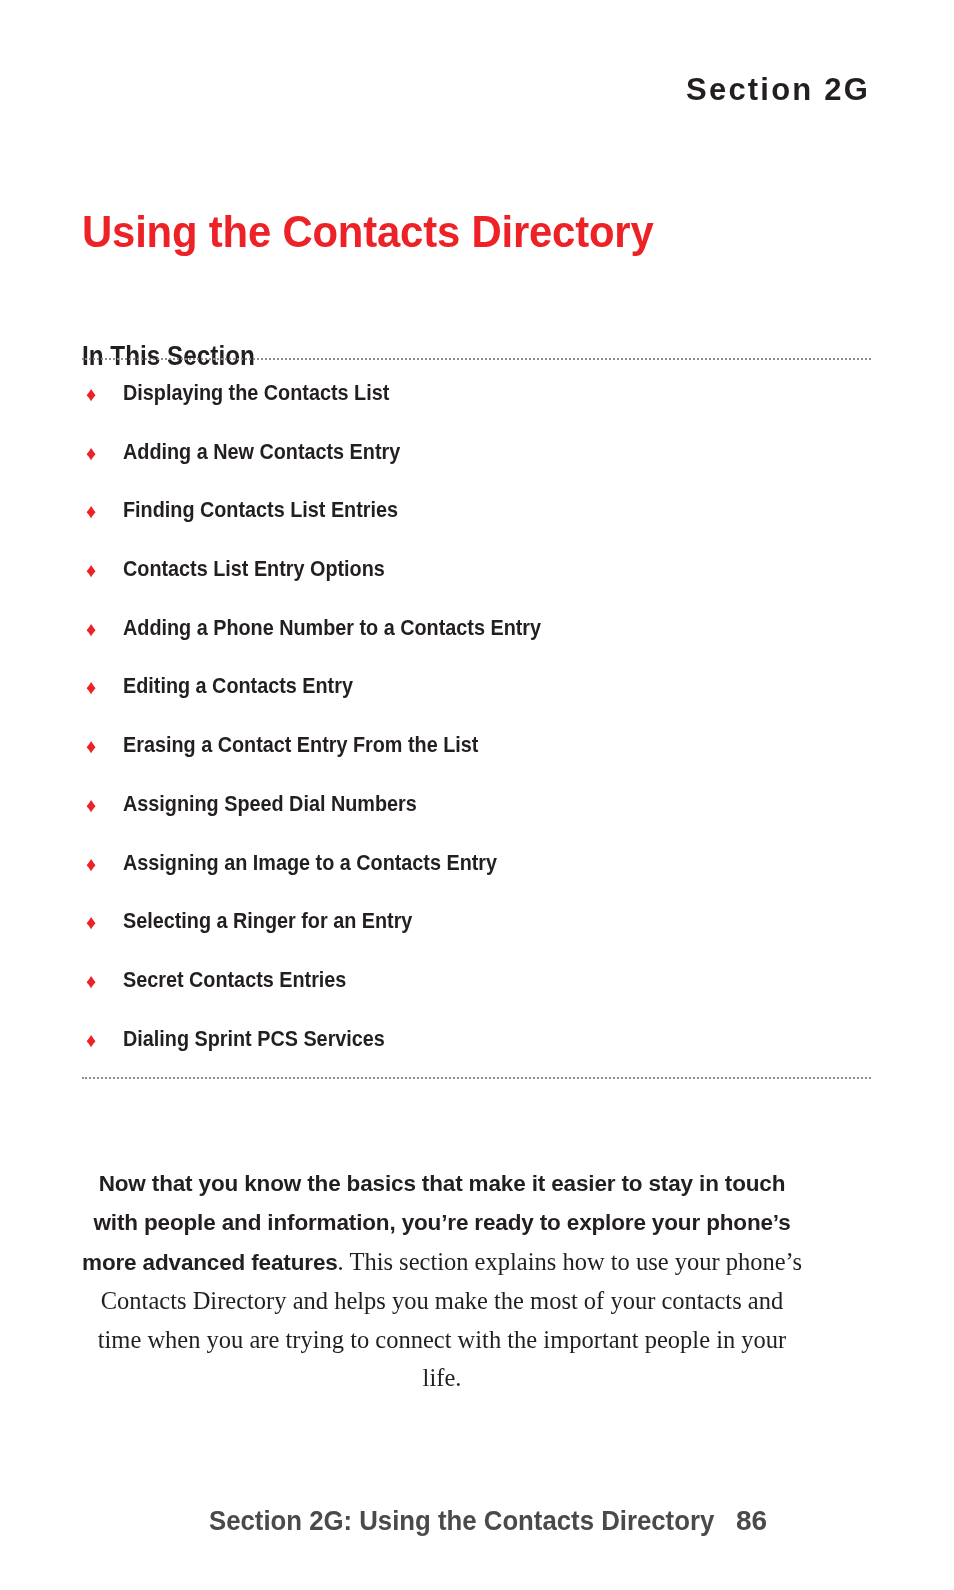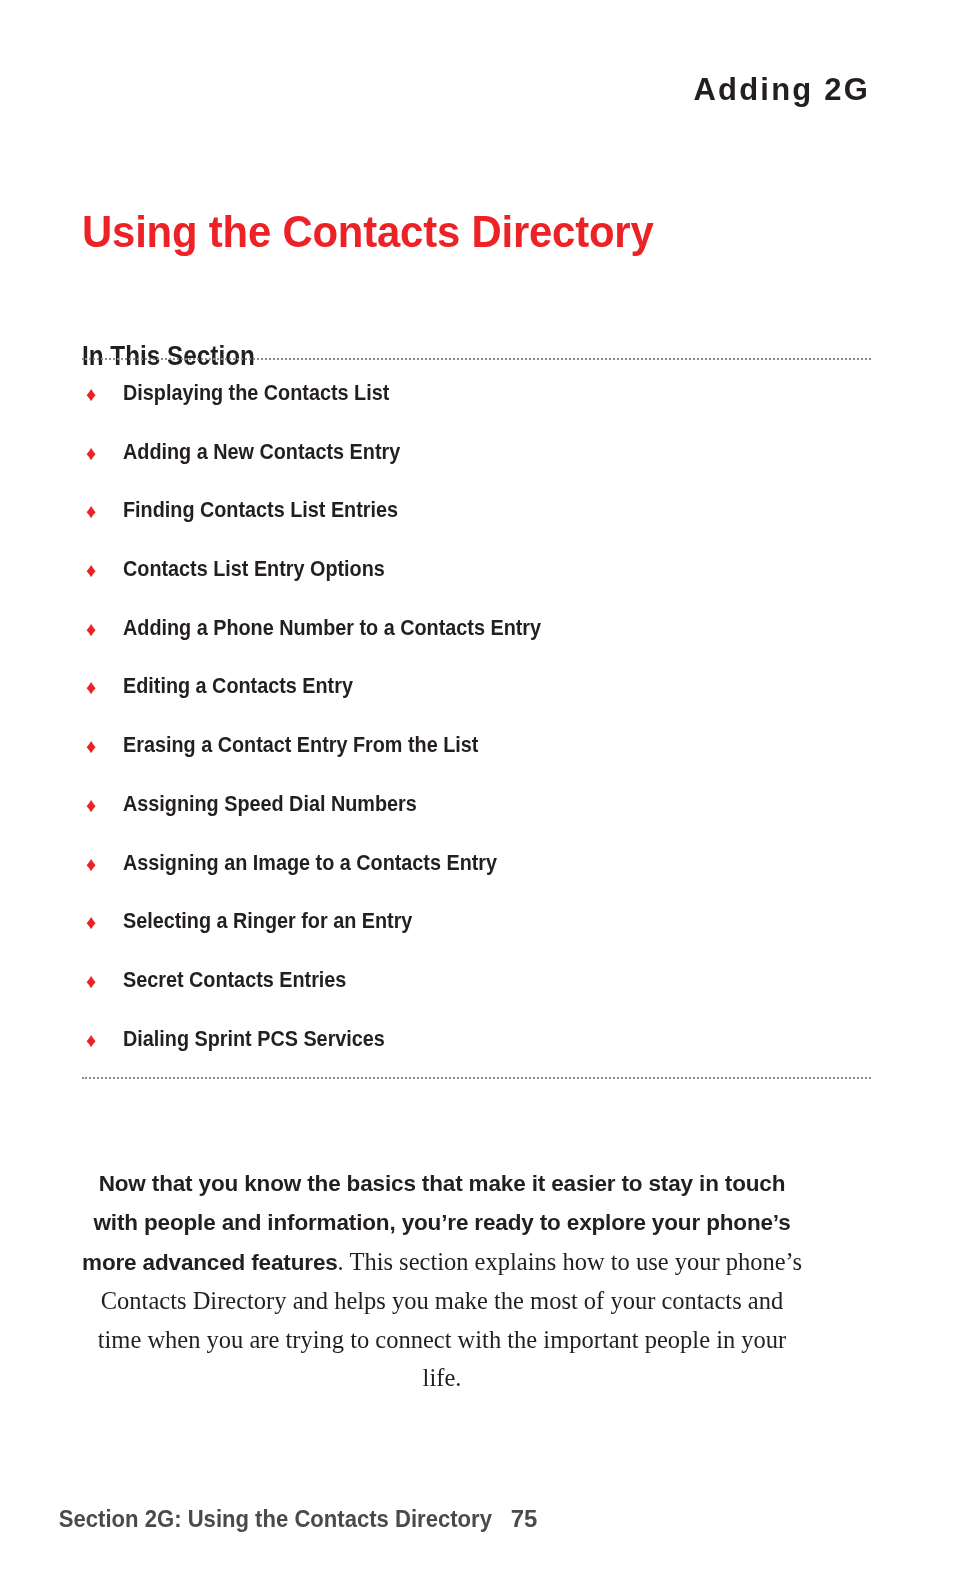--- a/index.html
+++ b/index.html
@@ -138,36 +138,36 @@
     color: #231f20;
   }
 
   
   .footer {
     position: absolute;
     left: 40px;
     right: 40px;
     top: 1505px;
     display: flex;
-    justify-content: flex-start;
+    justify-content: center;
     align-items: baseline;
     font-family: "Liberation Sans Narrow", "Liberation Sans", sans-serif;
     font-weight: bold;
-    font-size: 24px;
+    font-size: 28px;
     color: #4a4a4a;
   }
   .footer-left  { transform: scaleX(0.92); transform-origin: left baseline; white-space: nowrap; }
   .footer-right { white-space: nowrap; }
 </style>
 </head>
 <body>
 
 <div class="page">
 
-  <div class="running-head">Adding 2G</div>
+  <div class="running-head">Section 2G</div>
 
   <h1 class="chapter-title">Using the Contacts Directory</h1>
 
   <h2 class="section-heading">In This Section</h2>
 
   <div class="rule-dotted rule-top"></div>
 
   <ul class="toc-list" id="toc-list">
       <li class="toc-item">
         <span class="bullet-diamond">♦</span>
@@ -220,16 +220,16 @@
     </ul>
 
   <div class="rule-dotted rule-bottom"></div>
 
   <p class="intro">
     <span class="lead">Now that you know the basics that make it easier to stay in touch with people and information, you’re ready to explore your phone’s more advanced features</span><span class="rest">. This section explains how to use your phone’s Contacts Directory and helps you make the most of your contacts and time when you are trying to connect with the important people in your life.</span>
   </p>
 
   <div class="footer">
     <span class="footer-left">Section 2G: Using the Contacts Directory</span>
-    <span class="footer-right">75</span>
+    <span class="footer-right">86</span>
   </div>
 
 </div>
 
 </body></html>

